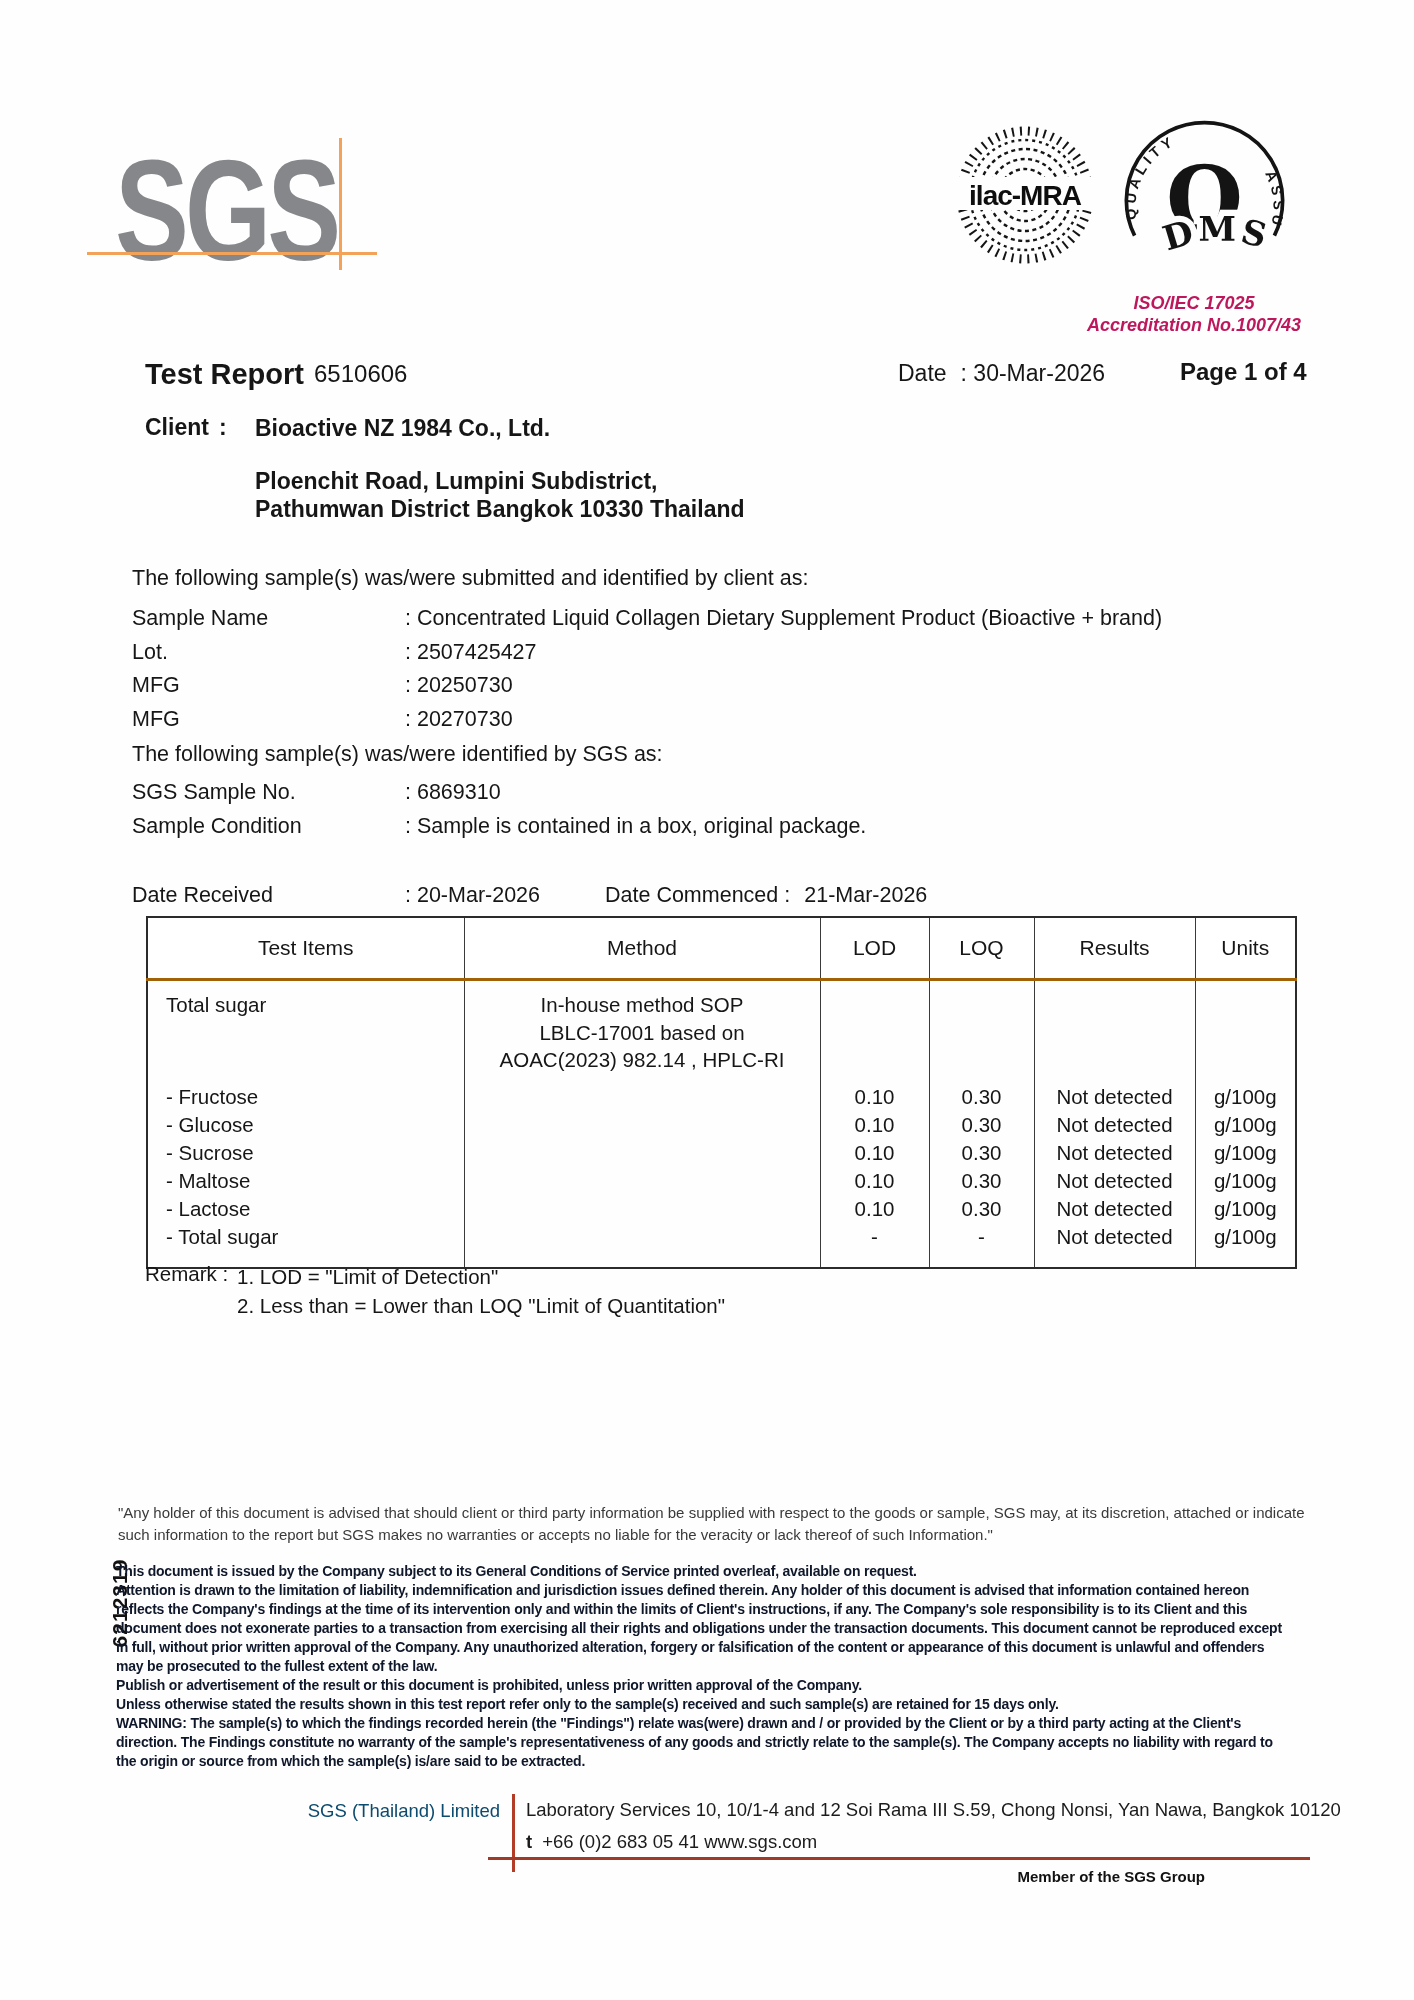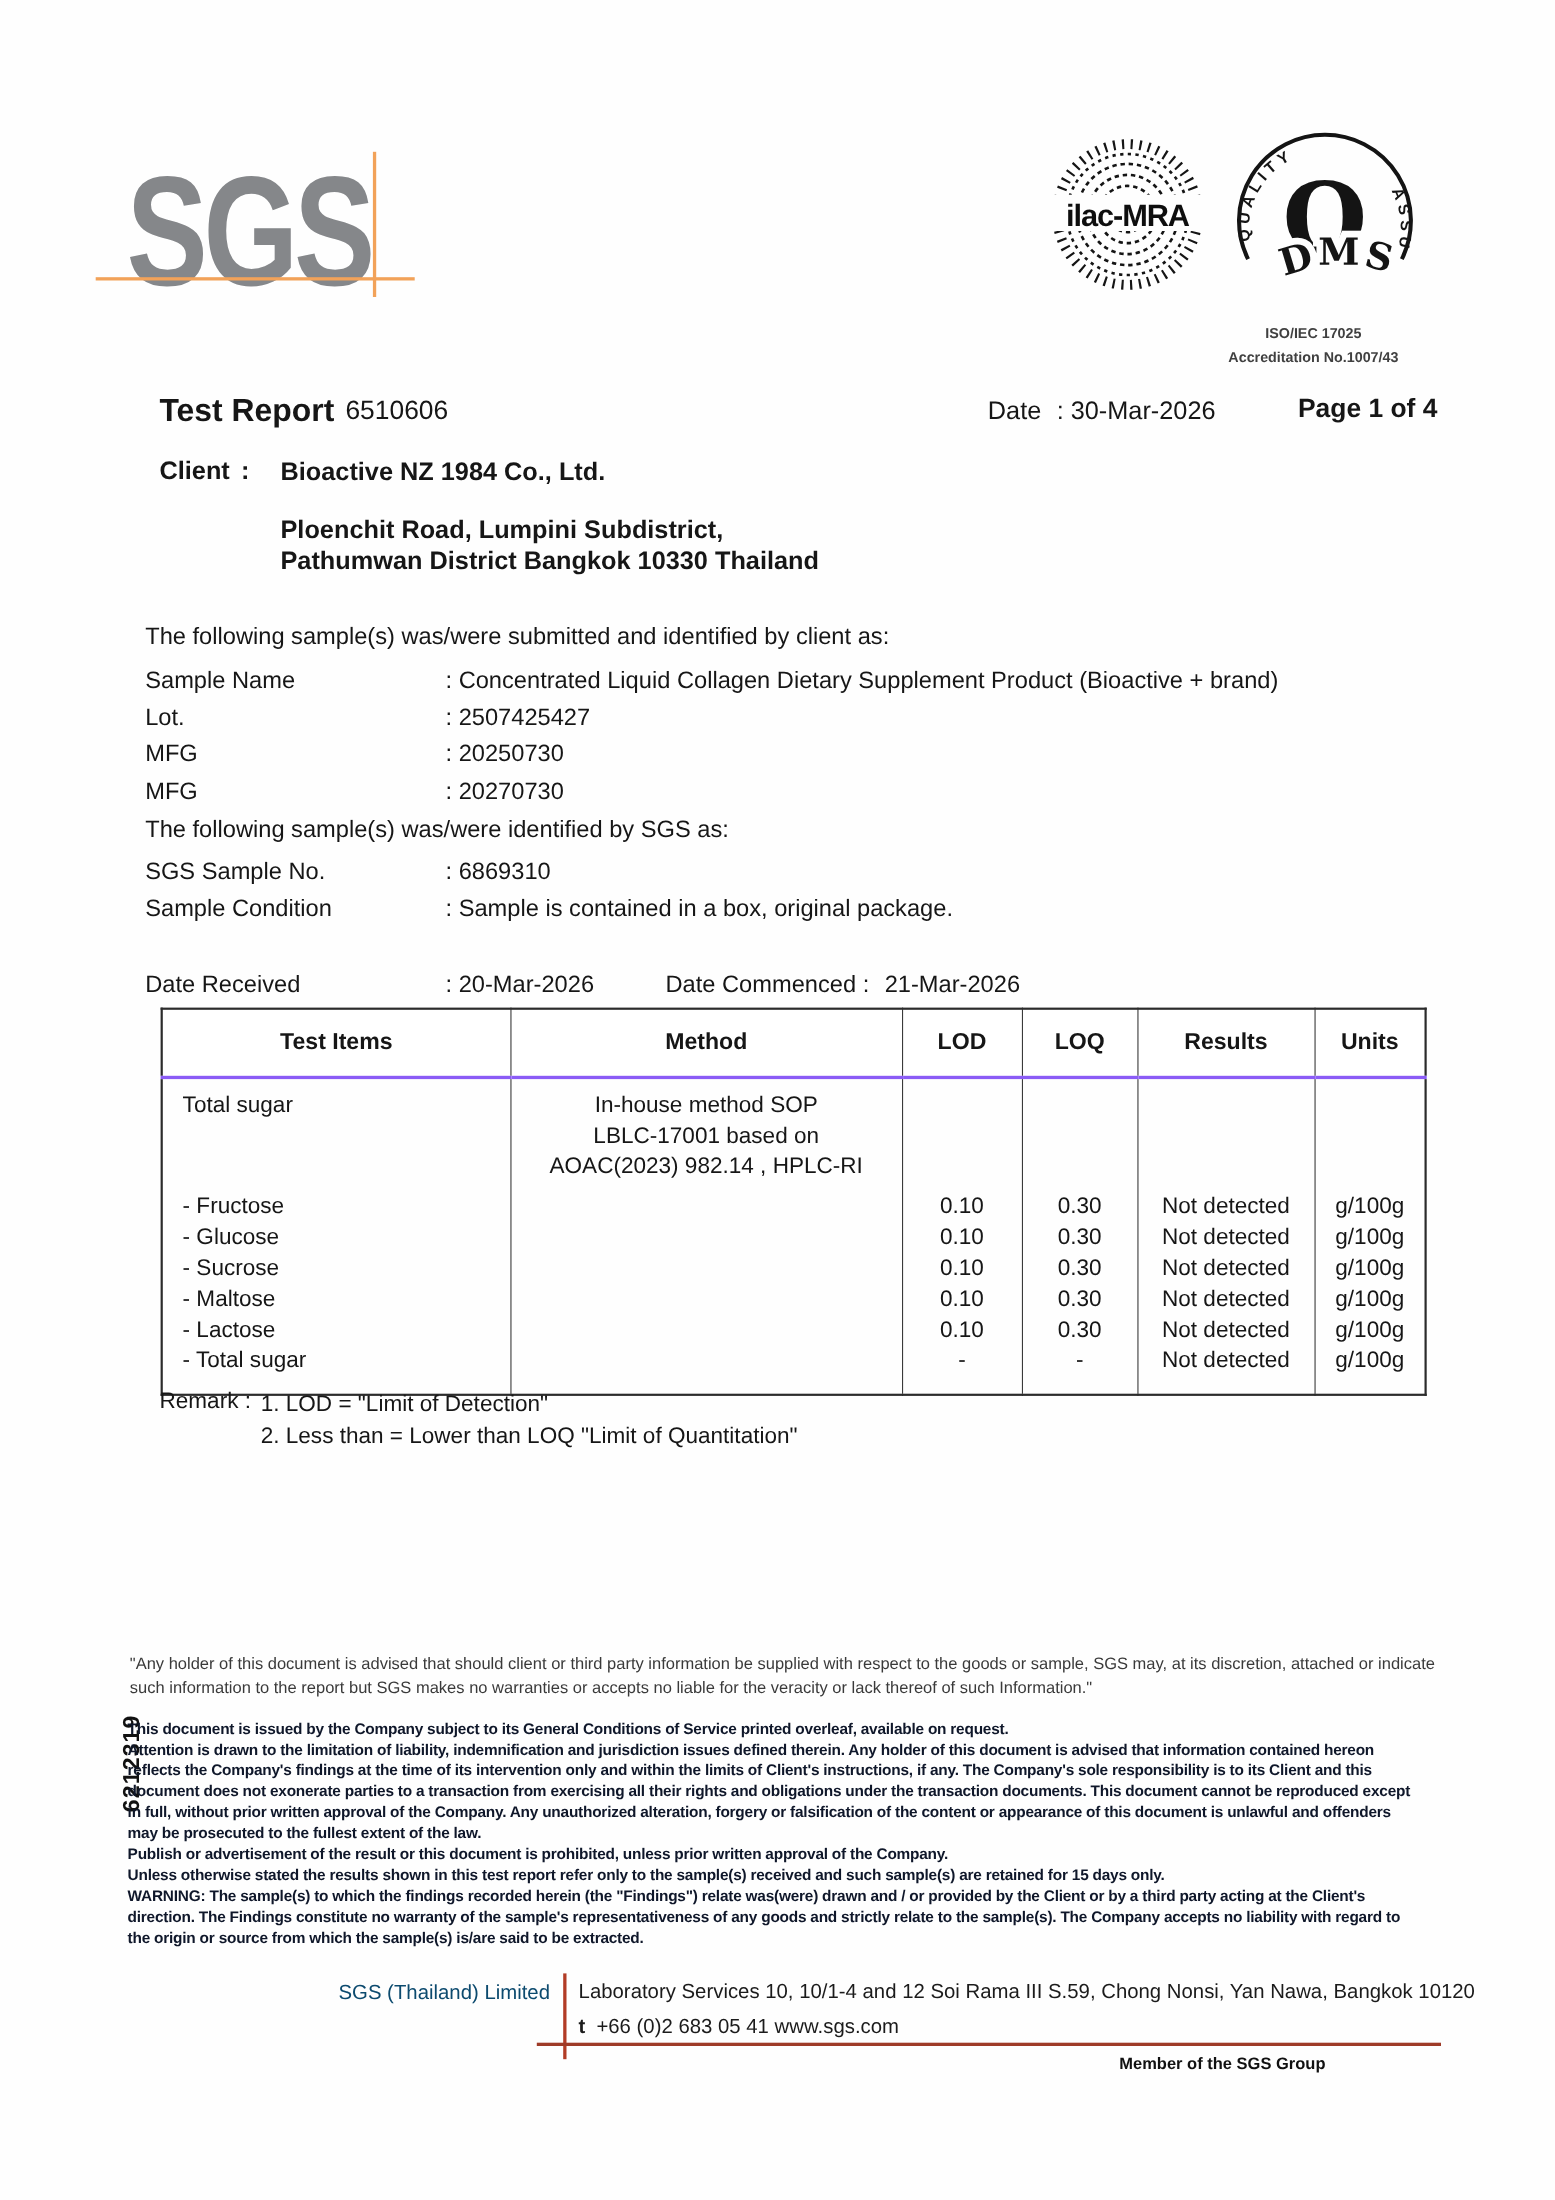--- a/index.html
+++ b/index.html
@@ -11,21 +11,21 @@
   
   .sgs-logo{position:absolute;left:115px;top:140px;width:300px;height:140px;}
   .sgs-text{display:inline-block;font-weight:bold;font-size:142px;line-height:1;
     color:#85878a;letter-spacing:-5px;transform:scale(.78,1);transform-origin:left top;}
   .sgs-hline{position:absolute;left:-28px;top:112px;width:290px;height:3px;background:#f2a259;}
   .sgs-vline{position:absolute;left:224px;top:-2px;width:3px;height:132px;background:#f2a259;}
   
   .seal-ilac{position:absolute;left:950px;top:120px;}
   .seal-q{position:absolute;left:1112px;top:104px;}
   .iso-text{position:absolute;left:1078px;top:292px;width:232px;text-align:center;
-    font-weight:bold;font-size:13px;line-height:22px;color:#404040;}
+    font-weight:bold;font-size:18px;line-height:22px;color:#be185d;font-style:italic;}
   
   .hline-title{position:absolute;left:145px;top:358px;font-weight:bold;font-size:29px;}
   .hline-no{position:absolute;left:314px;top:360px;font-size:24px;}
   .hline-date{position:absolute;left:884px;top:360px;font-size:23px;margin-left:14px;}
   .hline-date .v{margin-left:14px;}
   .hline-page{position:absolute;left:1180px;top:358px;font-weight:bold;font-size:24px;}
   
   .client{position:absolute;left:145px;top:414px;display:flex;font-weight:bold;font-size:23px;}
   .client .lab{width:74px;}
   .client .col{width:36px;}
@@ -40,21 +40,21 @@
   .frow .flabel{width:273px;flex:none;}
   .dates{position:absolute;left:132px;top:880px;font-size:21.5px;display:flex;line-height:30px;}
   .dates .flabel{width:273px;flex:none;}
   .dates .rval{width:200px;flex:none;}
   .dates .cl{margin-right:14px;}
   
   .rtable{position:absolute;left:146px;top:916px;border-collapse:collapse;table-layout:fixed;
     width:1149px;font-size:20.5px;}
   .rtable,.rtable th,.rtable td{border:1.6px solid #3a3a3a;}
   .rtable{border:2.5px solid #2b2b2b;}
-  .rtable th{height:58px;font-size:21px;font-weight:bold;border-bottom:3px solid #8b5cf6;background:#fff;}
+  .rtable th{height:58px;font-size:21px;font-weight:normal;border-bottom:3px solid #a16207;background:#fff;}
   .rtable td{vertical-align:top;padding:10px 0 16px 0;}
   .rtable .head{height:92px;line-height:27.5px;}
   .rtable .rl{height:28px;line-height:28px;}
   .c-items{padding-left:18px !important;text-align:left;}
   .c-mid{text-align:center;}
   
   .remark{position:absolute;left:145px;top:1262px;display:flex;font-size:20.5px;}
   .remark .lab{width:92px;flex:none;}
   .remark .ln{line-height:29px;}
   

